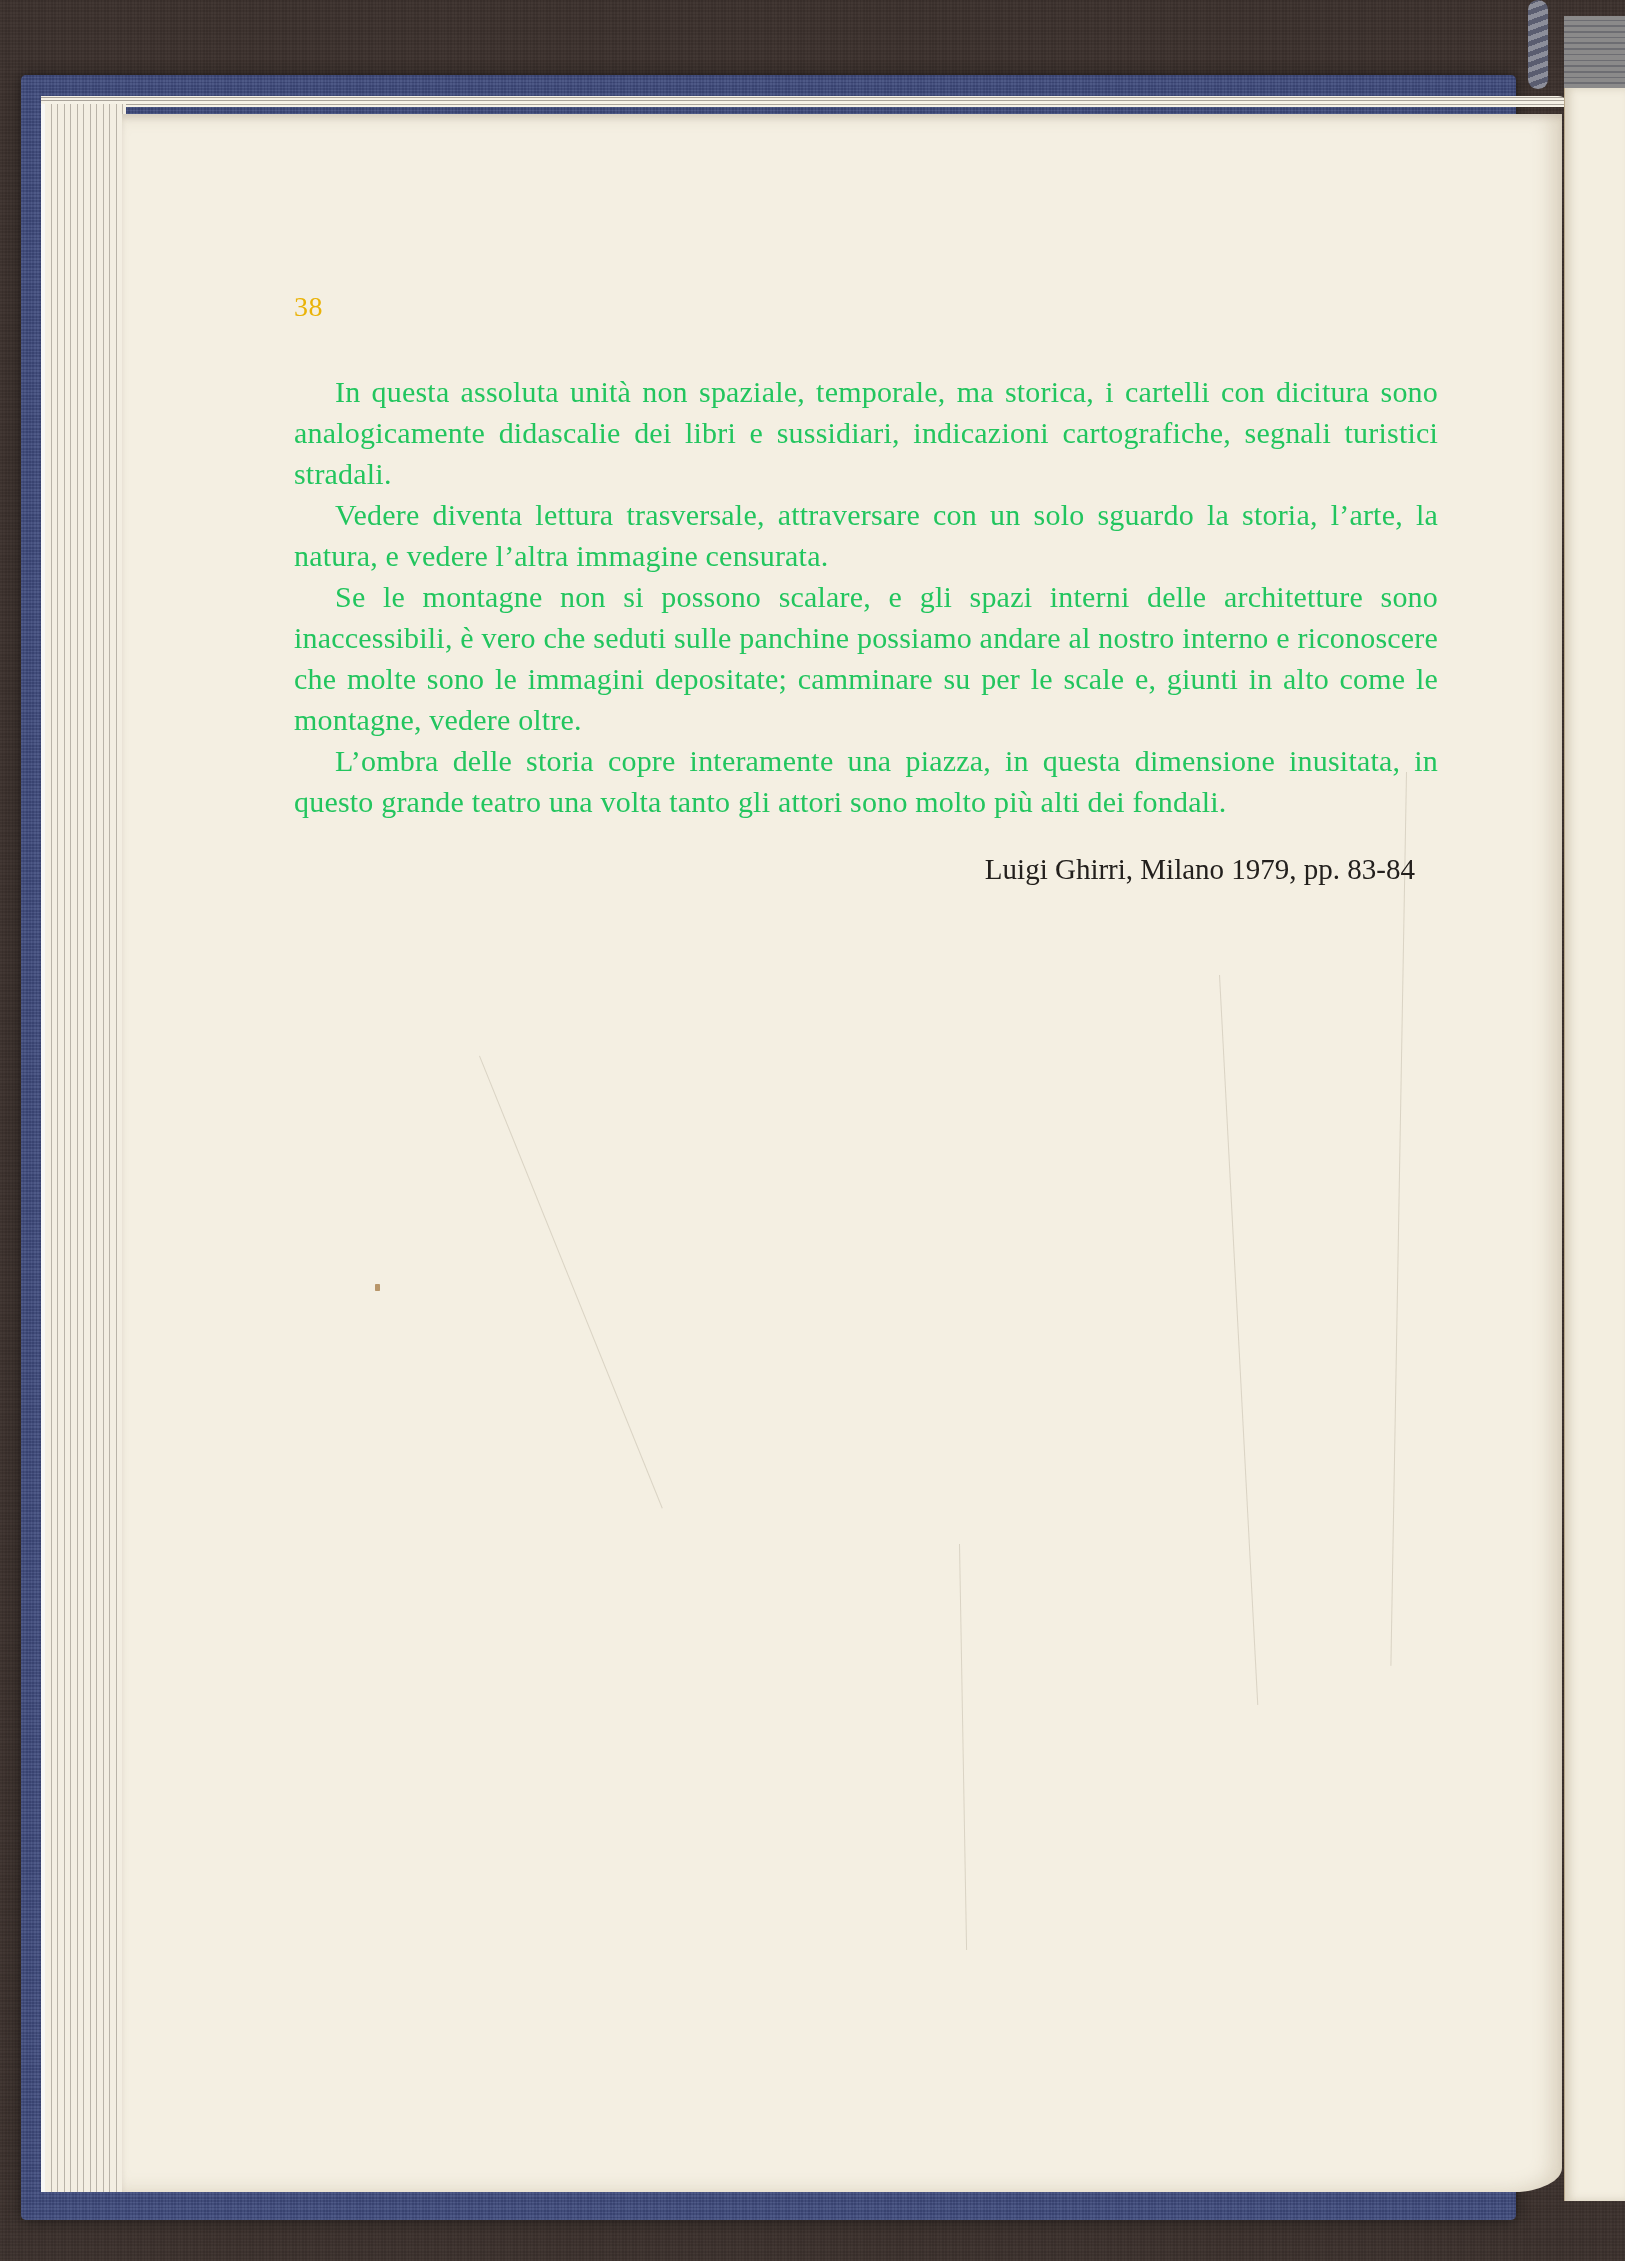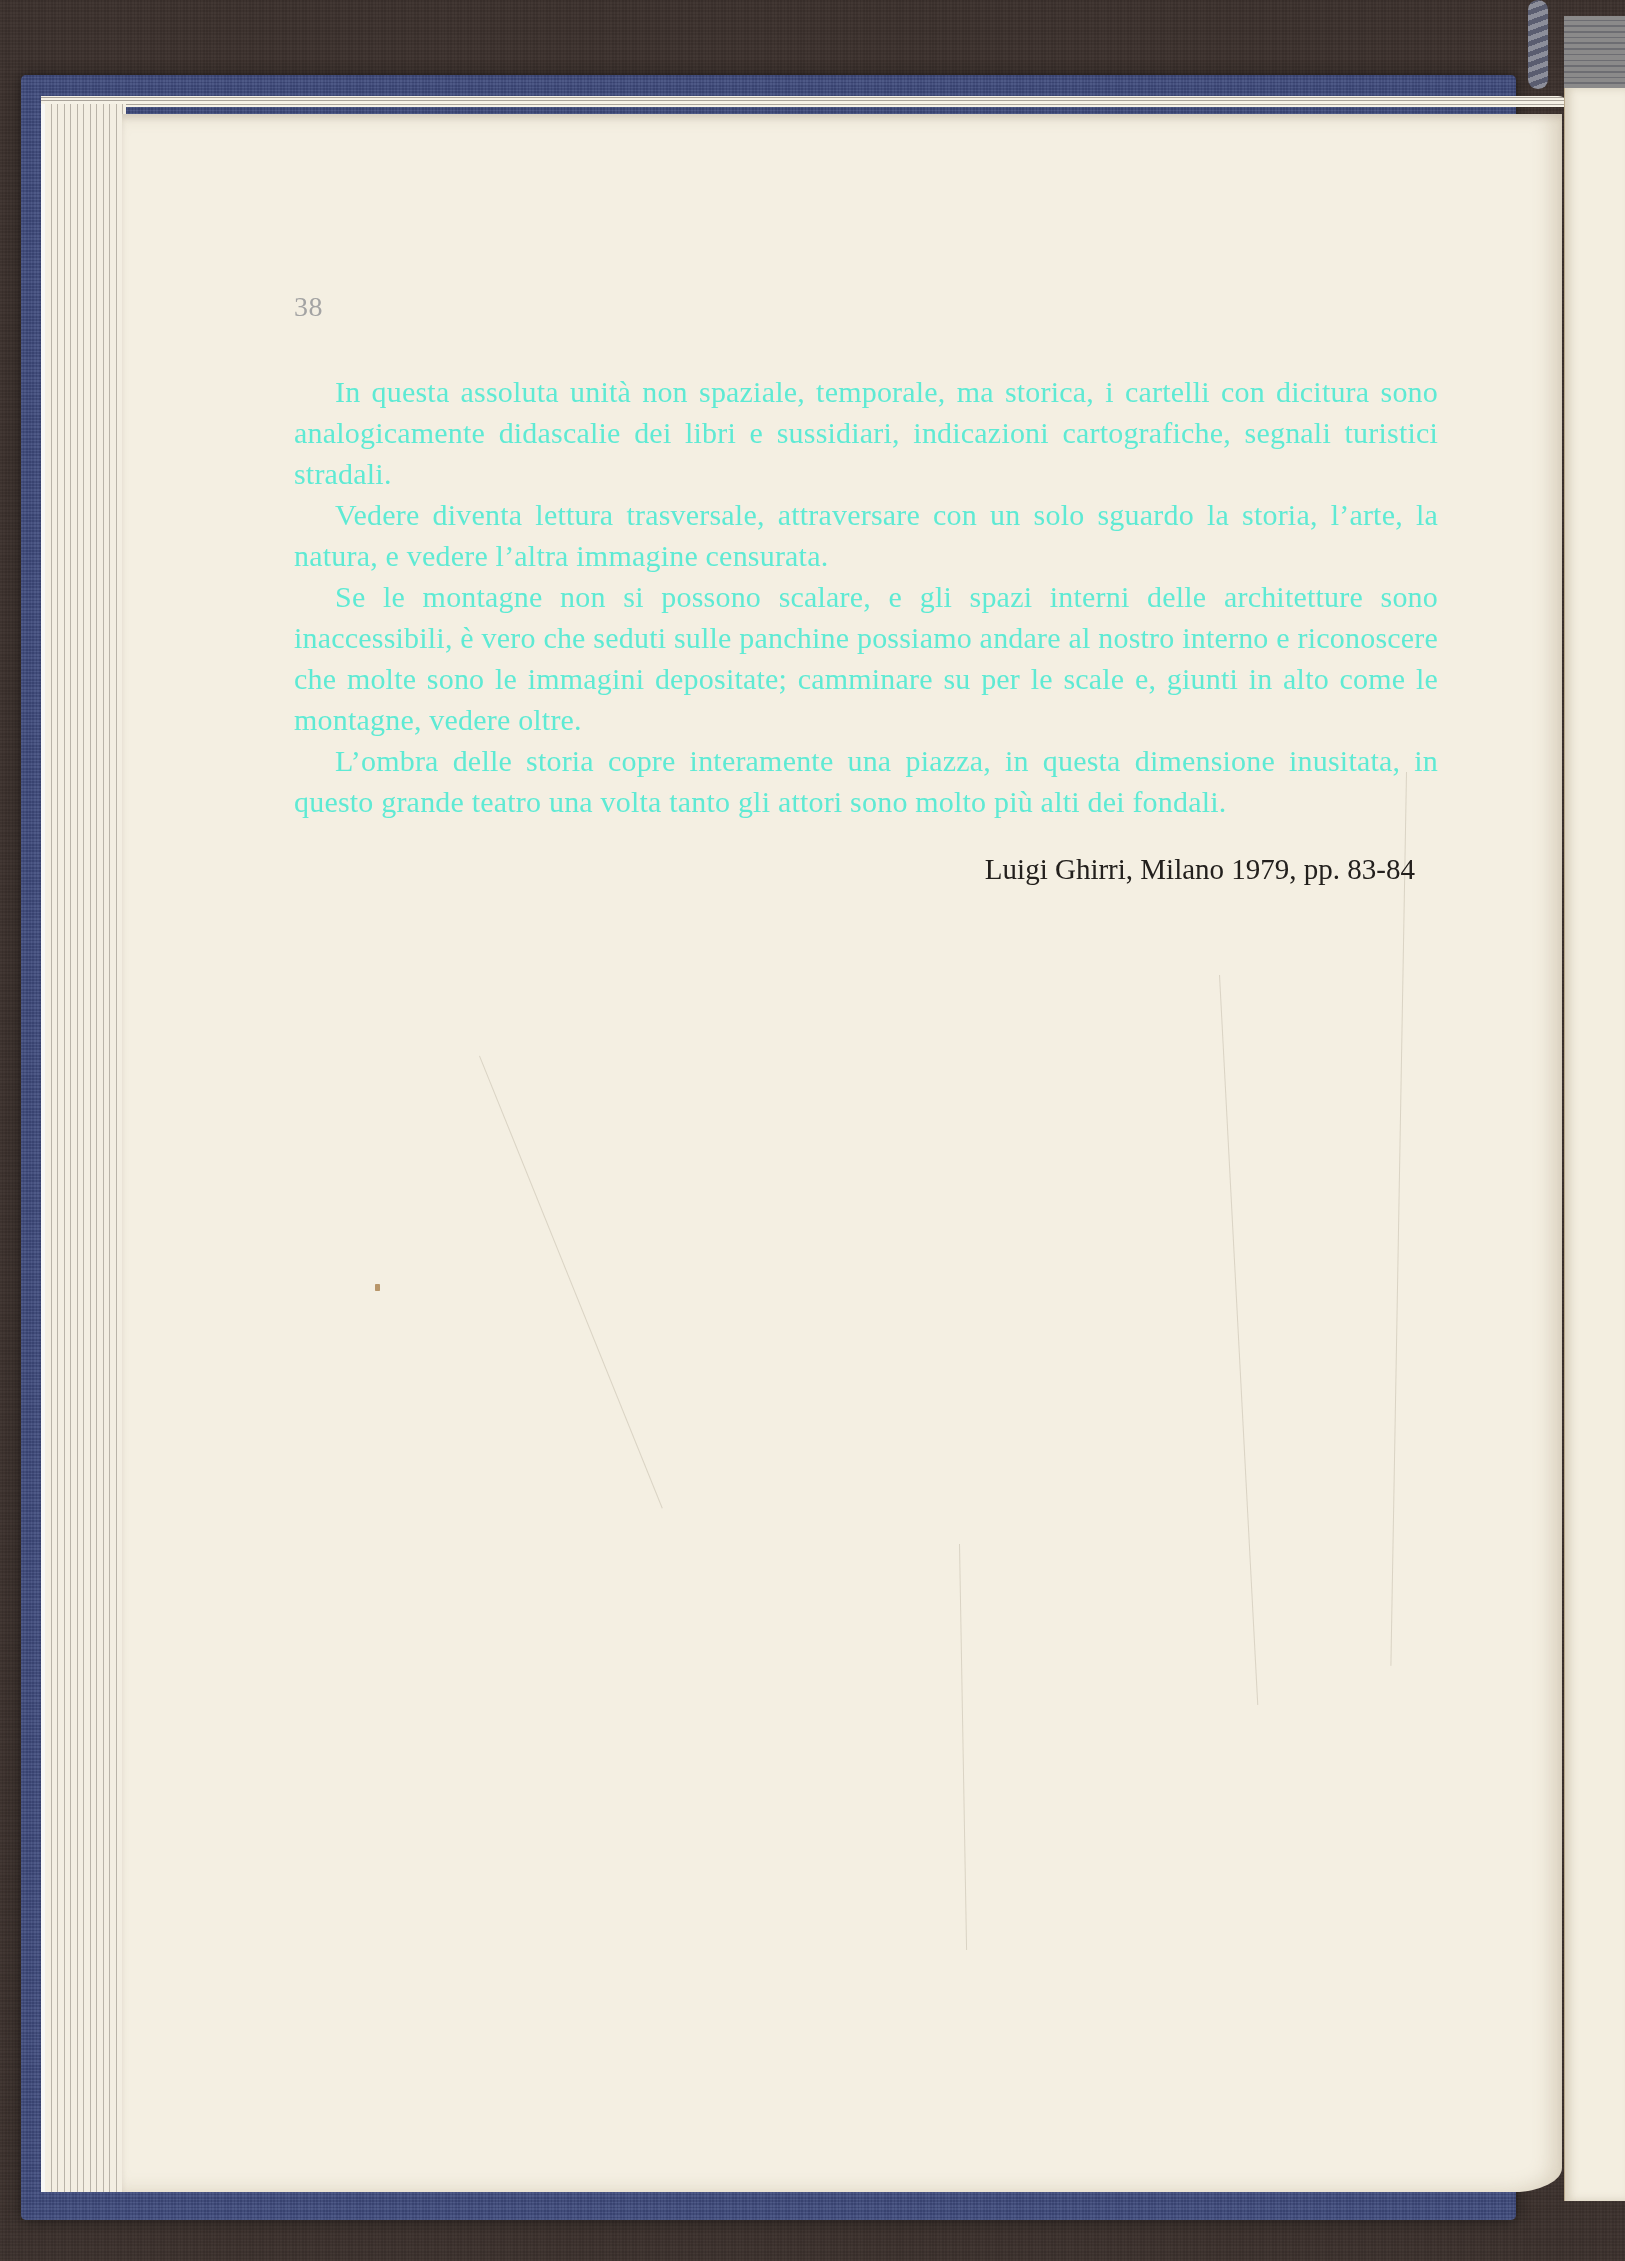--- a/index.html
+++ b/index.html
@@ -95,29 +95,29 @@
       position: absolute;
       background: rgba(170,160,140,0.35);
       width: 0.8px;
       transform-origin: top left;
     }
     .page-number {
       position: absolute;
       left: 294px;
       top: 291px;
       font-size: 28px;
-      color: #a3a3a3;
+      color: #eab308;
       letter-spacing: 0.4px;
     }
     .text-block {
       position: absolute;
       left: 294px;
       top: 371px;
       width: 1144px;
-      color: #5eead4;
+      color: #22c55e;
       font-size: 30px;
       line-height: 41px;
       text-align: justify;
       letter-spacing: 0.2px;
     }
     .text-block p {
       margin: 0;
       text-indent: 41px;
     }
     .citation {

